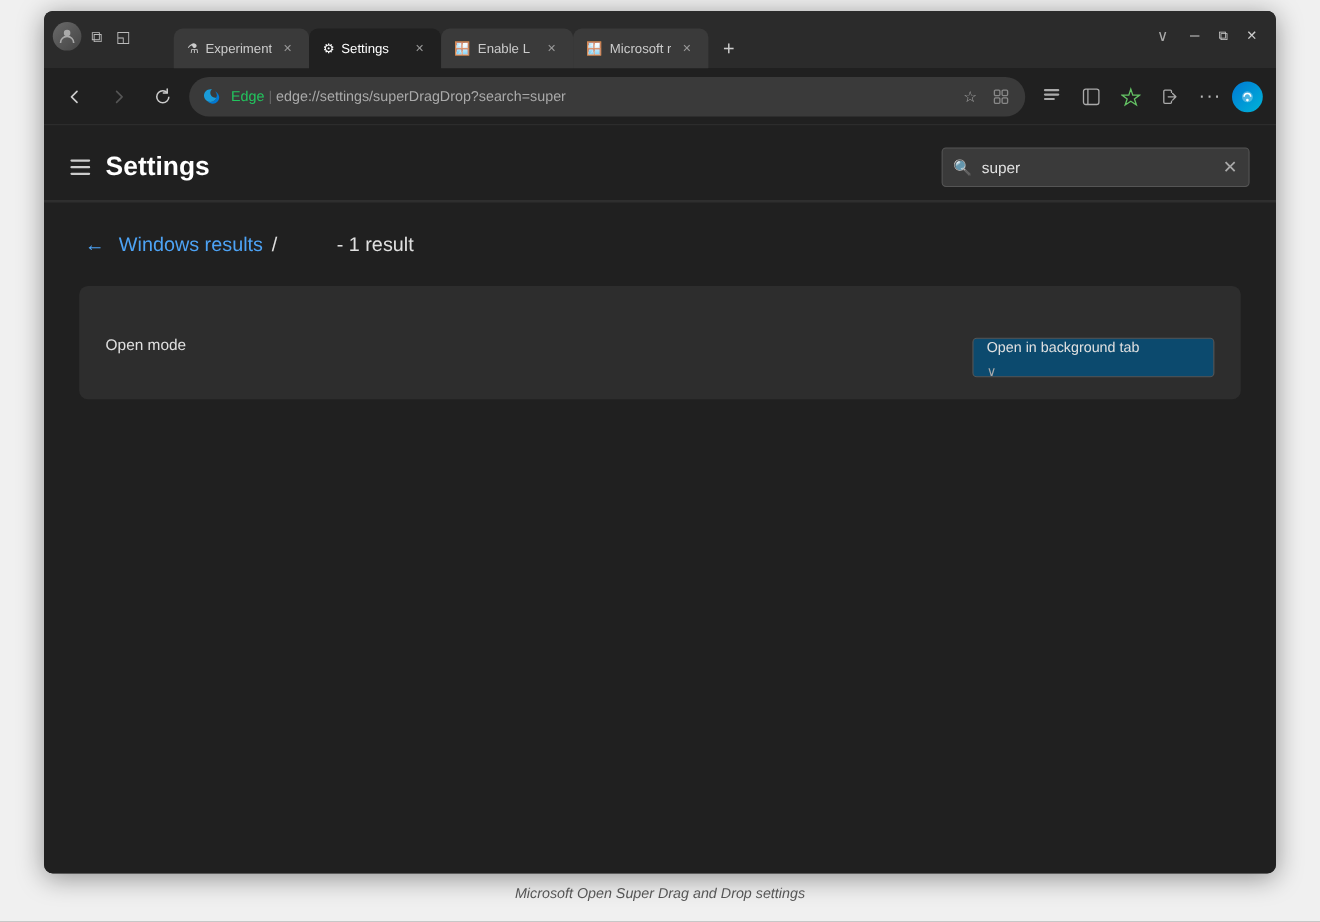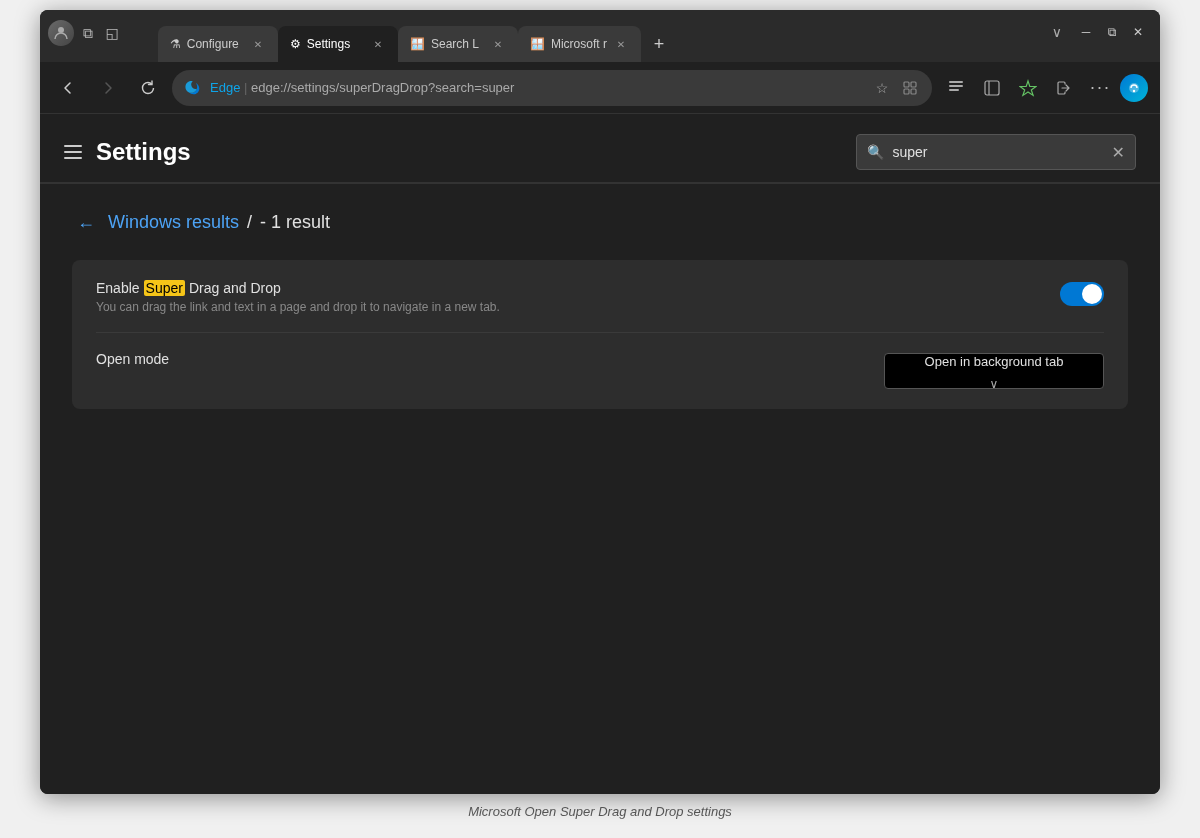--- a/index.html
+++ b/index.html
@@ -186,21 +186,21 @@
       width: 18px;
       height: 18px;
       flex-shrink: 0;
     }
 
     .address-text {
       font-size: 13px;
       color: #e0e0e0;
       flex: 1;
     }
-    .address-text .domain { color: #0ea5e9; font-weight: 500; }
+    .address-text .domain { color: #22c55e; font-weight: 500; }
     .address-text .path { color: #aaa; }
 
     .address-icon {
       width: 20px;
       height: 20px;
       display: flex;
       align-items: center;
       justify-content: center;
       color: #aaa;
       font-size: 14px;
@@ -352,20 +352,21 @@
       font-size: 18px;
     }
     .breadcrumb-current {
       color: #e0e0e0;
       font-size: 18px;
       font-weight: 600;
     }
     .result-count {
       color: #e0e0e0;
       font-size: 18px;
+      margin-left: 46px;
     }
 
     
     .setting-card {
       background: #2d2d2d;
       border-radius: 8px;
       padding: 20px 24px;
     }
 
     .setting-row {
@@ -374,20 +375,21 @@
       justify-content: space-between;
       padding-bottom: 18px;
       margin-bottom: 18px;
       border-bottom: 1px solid #3a3a3a;
     }
 
     .setting-row-last {
       display: flex;
       align-items: flex-start;
       justify-content: space-between;
+      margin-top: 25px;
     }
 
     .setting-label-area {
       flex: 1;
     }
 
     .setting-label {
       font-size: 14px;
       color: #e0e0e0;
       margin-bottom: 4px;
@@ -427,25 +429,24 @@
       border-radius: 50%;
       position: absolute;
       top: 2px;
       right: 2px;
       transition: left 0.2s;
     }
 
     
     .dropdown {
       height: 36px;
-      background: #000000;
+      background: #0c4a6e;
       border: 1px solid #555;
       border-radius: 4px;
       display: flex;
-      align-items: center;
       padding: 0 12px;
       gap: 8px;
       cursor: pointer;
       min-width: 220px;
       flex-shrink: 0;
       margin-top: 2px;
       flex-direction: column;
     }
     .dropdown-text {
       font-size: 13px;
@@ -482,33 +483,33 @@
       <div class="tab-strip-icon">⧉</div>
       <div class="tab-strip-icon">◱</div>
     </div>
 
     <div style="width: 110px;"></div>
 
     <div class="tabs-row">
 
       <div class="tab">
         <span style="font-size:12px;">⚗</span>
-        <span class="tab-title">Configure</span>
+        <span class="tab-title">Experiment</span>
         <span class="tab-close">✕</span>
       </div>
 
       <div class="tab active">
         <span style="font-size:12px;">⚙</span>
         <span class="tab-title">Settings</span>
         <span class="tab-close">✕</span>
       </div>
 
       <div class="tab">
         <span style="font-size:12px; color:#1e90ff;">🪟</span>
-        <span class="tab-title">Search L</span>
+        <span class="tab-title">Enable L</span>
         <span class="tab-close">✕</span>
       </div>
 
       <div class="tab">
         <span style="font-size:12px; color:#1e90ff;">🪟</span>
         <span class="tab-title">Microsoft r</span>
         <span class="tab-close">✕</span>
       </div>
       <div class="new-tab-btn">+</div>
     </div>
@@ -624,33 +625,20 @@
 
       <div class="breadcrumb-row">
         <div class="back-arrow">←</div>
         <a class="breadcrumb-link">Windows results</a>
         <span class="breadcrumb-separator">/</span>
         <span class="result-count">- 1 result</span>
       </div>
 
       <div class="setting-card">
 
-        <div class="setting-row">
-          <div class="setting-label-area">
-            <div class="setting-label">
-              <span>Enable </span>
-              <span class="highlight">Super</span>
-              <span> Drag and Drop</span>
-            </div>
-            <div class="setting-desc">You can drag the link and text in a page and drop it to navigate in a new tab.</div>
-          </div>
-          <div class="toggle">
-            <div class="toggle-thumb"></div>
-          </div>
-        </div>
 
         <div class="setting-row-last">
           <div class="setting-label-area">
             <div class="setting-label">Open mode</div>
           </div>
           <div class="dropdown">
             <span class="dropdown-text">Open in background tab</span>
             <span class="dropdown-chevron">∨</span>
           </div>
         </div>

